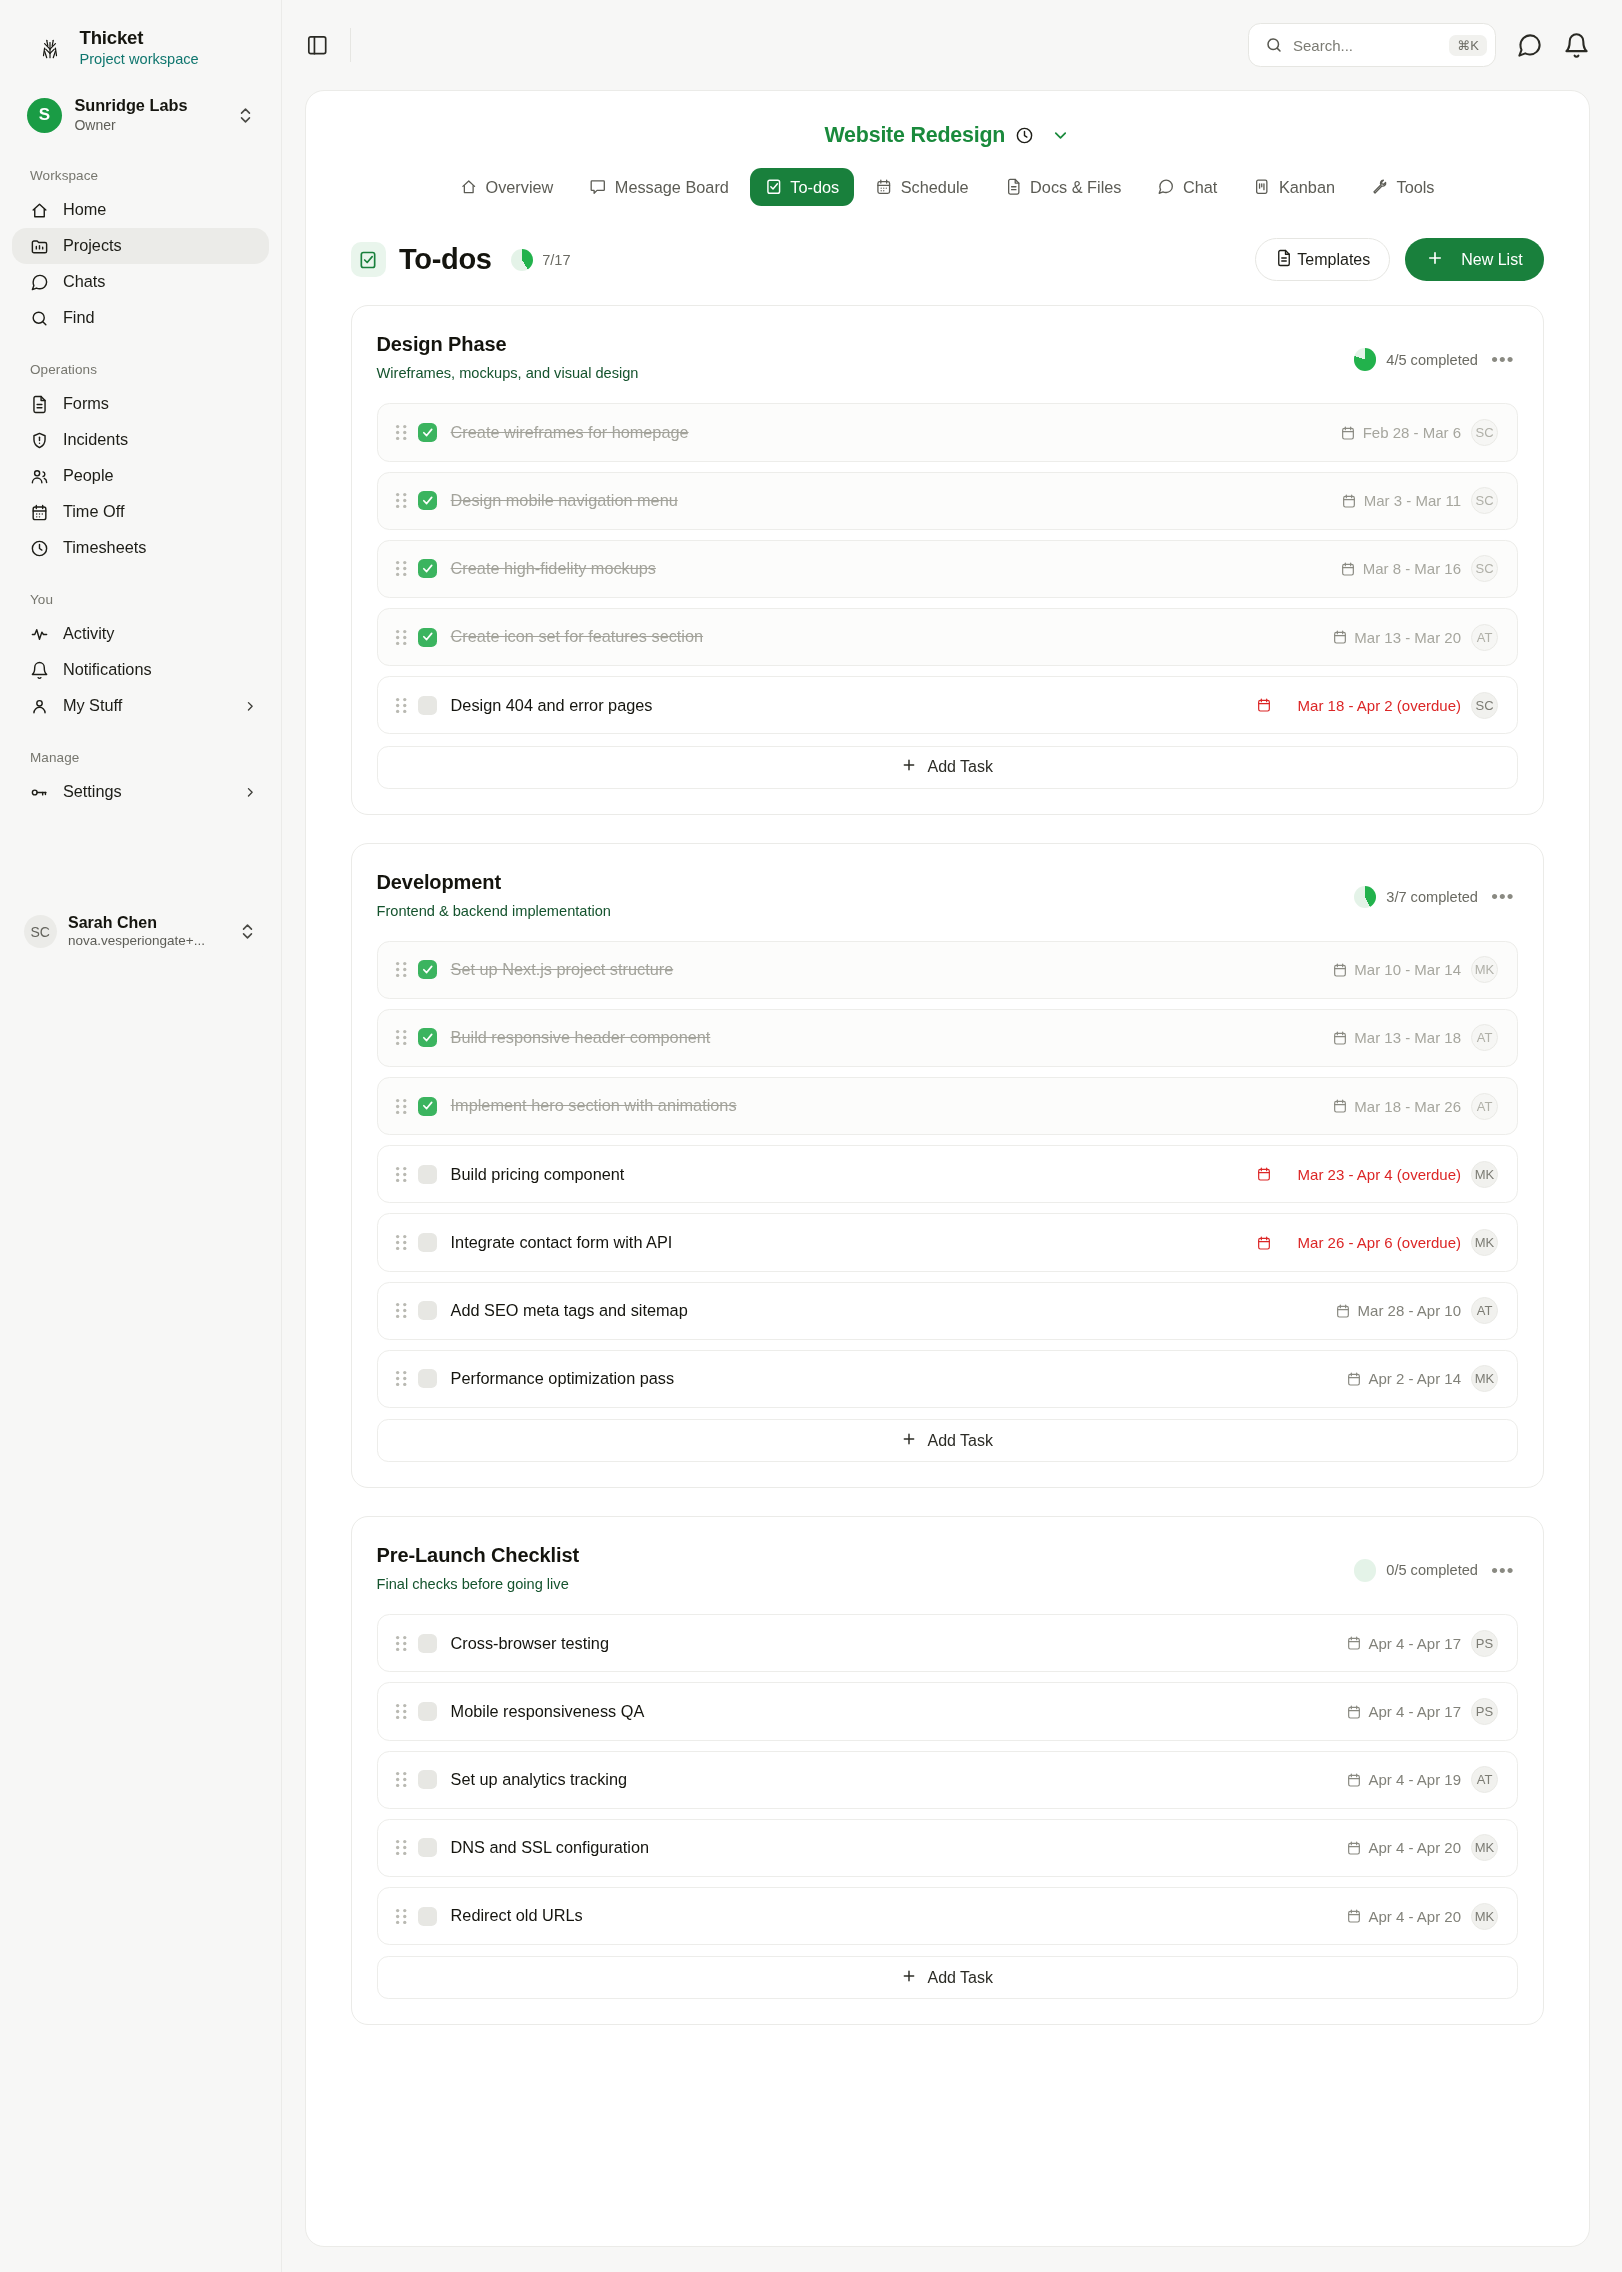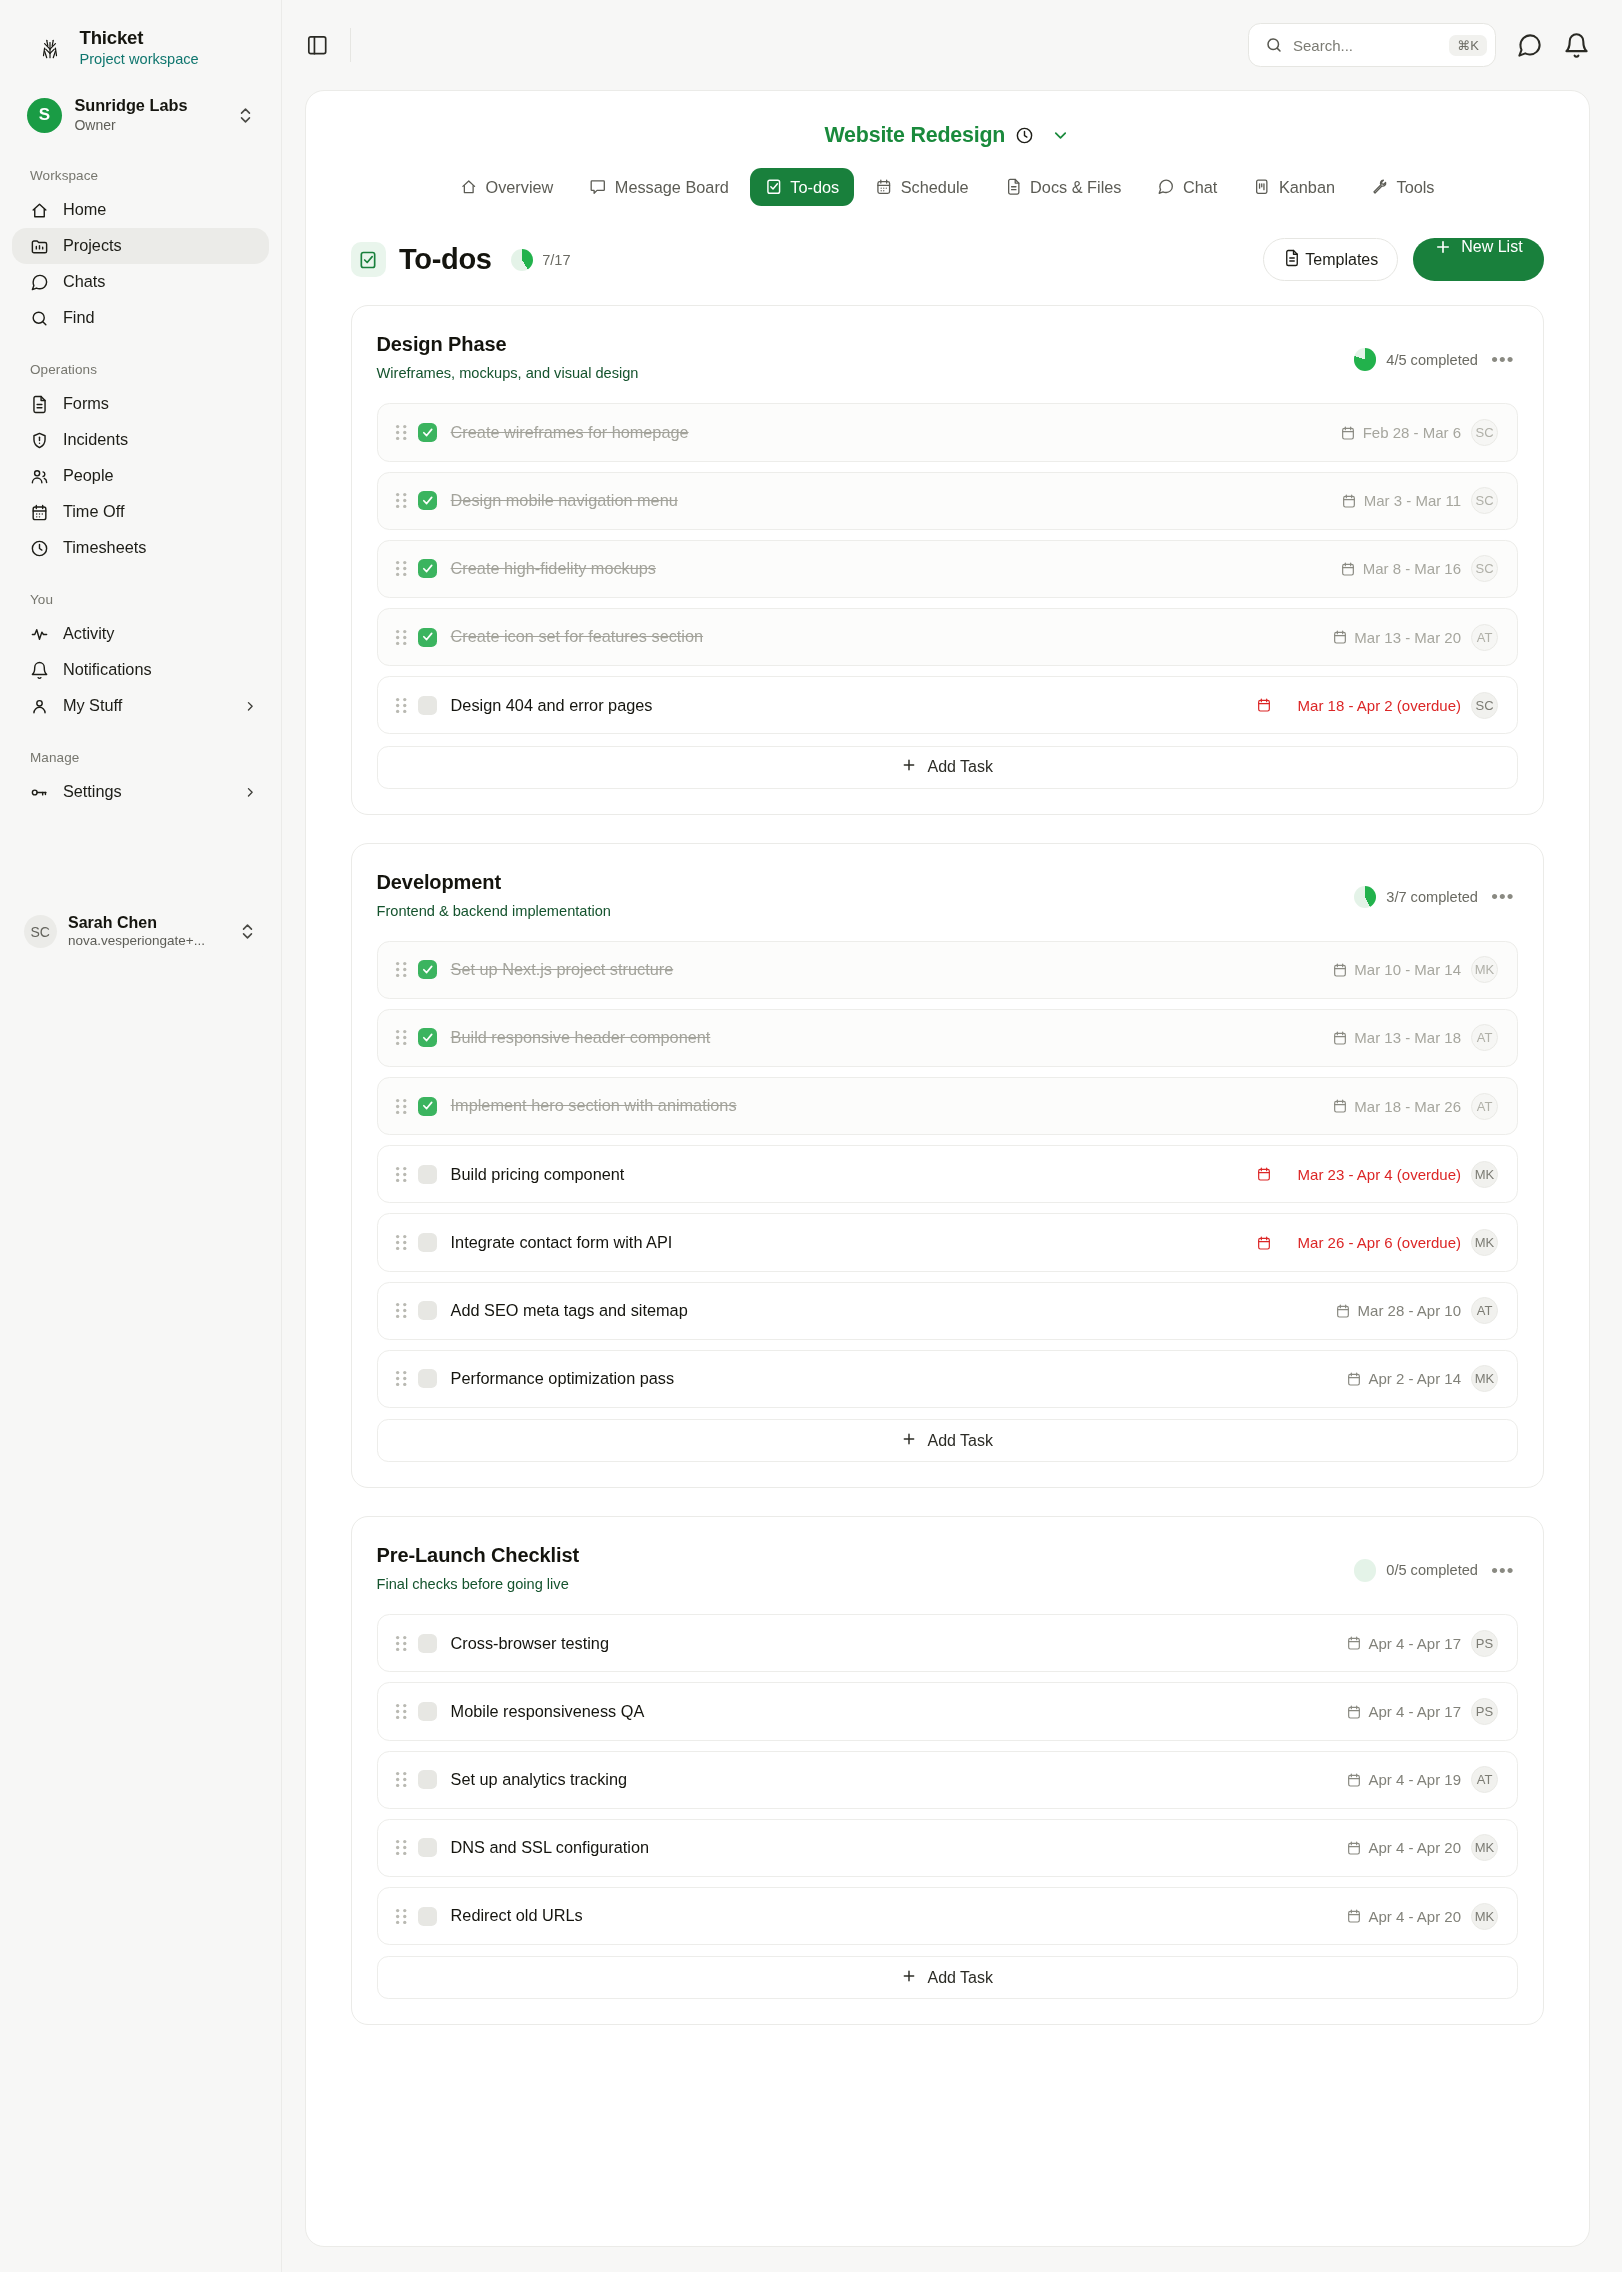--- a/index.html
+++ b/index.html
@@ -133,21 +133,21 @@
   .donut { border-radius: 50%; flex: 0 0 auto; }
   .prog-text { font-size: 14.6px; color: #6a6a62; }
 
   .btn-outline {
     display: flex; align-items: center; gap: 4px;
     height: 43px; padding: 0 19px; border: 1.1px solid #e6e6e2; background: #fff;
     border-radius: 22.5px; font-size: 16px; color: #1d1d17; cursor: pointer; font-weight: 500;
   }
   .btn-outline svg { width: 18px; height: 18px; color: #1d1d17; }
   .btn-primary {
-    display: flex; gap: 9px;
+    display: flex; align-items: center; gap: 17px;
     height: 43px; padding: 0 21.4px; background: #19803c; border: none;
     border-radius: 22.5px; font-size: 16px; color: #fff; cursor: pointer; font-weight: 500;
     margin-left: 14.6px;
   }
   .btn-primary svg { width: 18px; height: 18px; color: #fff; }
 
   
   .lists { padding: 24px 0 34px 0; }
   .list-card {
     margin: 0 45px 28px 45px;

